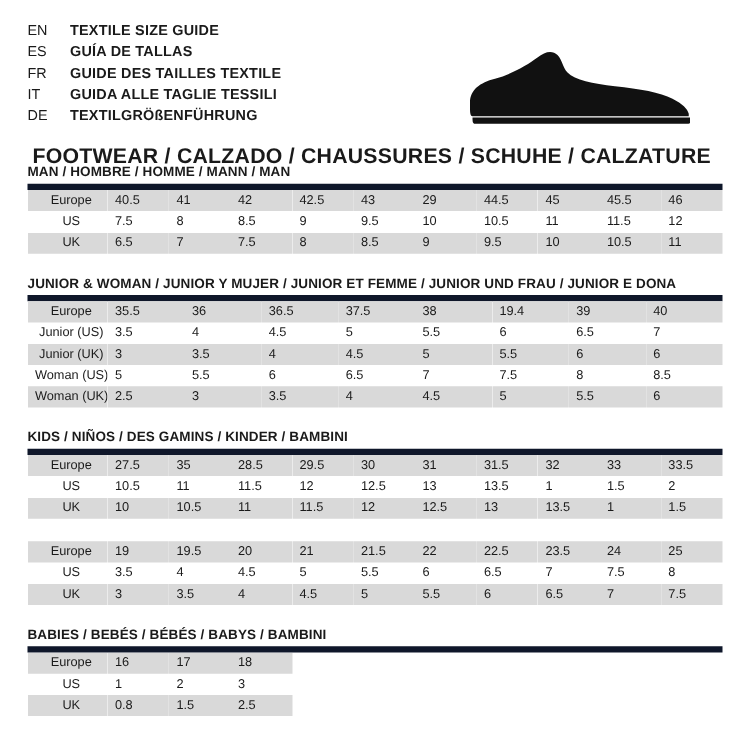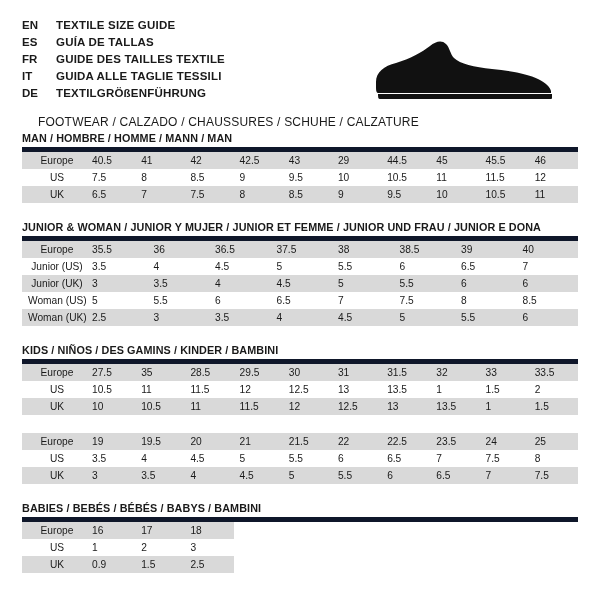--- a/index.html
+++ b/index.html
@@ -32,40 +32,40 @@
   }
   .lang-table td {
     padding: 0 0 3px 0;
     font-size: 11.5px;
     line-height: 14px;
     white-space: nowrap;
     vertical-align: top;
   }
   .lang-code {
     width: 34px;
-    font-weight: bold;
+    font-weight: normal;
   }
   .lang-name {
     font-weight: bold;
     letter-spacing: 0.2px;
   }
 
   .shoe-art {
     position: absolute;
     right: 18px;
     top: 18px;
     width: 190px;
     height: 66px;
   }
 
   .section-title {
-    font-size: 12px;
-    font-weight: normal;
+    font-size: 17px;
+    font-weight: bold;
     letter-spacing: 0.2px;
-    margin: 12px 0 0 16px;
+    margin: 12px 0 0 4px;
     padding: 0;
   }
 
   
   .group {
     margin-top: 18px;
   }
   .group-title {
     font-size: 10.8px;
     font-weight: bold;
@@ -193,21 +193,21 @@
     <div class="group-title">JUNIOR &amp; WOMAN / JUNIOR Y MUJER / JUNIOR ET FEMME / JUNIOR UND FRAU / JUNIOR E DONA</div>
     <table class="size">
       <tbody>
         <tr class="shaded">
           <td class="lbl col-label">Europe</td>
           <td class="val">35.5</td>
           <td class="val">36</td>
           <td class="val">36.5</td>
           <td class="val">37.5</td>
           <td class="val">38</td>
-          <td class="val">38.5</td>
+          <td class="val">19.4</td>
           <td class="val">39</td>
           <td class="val">40</td>
         </tr>
         <tr>
           <td class="lbl col-label">Junior (US)</td>
           <td class="val">3.5</td>
           <td class="val">4</td>
           <td class="val">4.5</td>
           <td class="val">5</td>
           <td class="val">5.5</td>
@@ -370,21 +370,21 @@
           <td class="val empty"></td>
           <td class="val empty"></td>
           <td class="val empty"></td>
           <td class="val empty"></td>
           <td class="val empty"></td>
           <td class="val empty"></td>
           <td class="val empty"></td>
         </tr>
         <tr class="shaded">
           <td class="lbl col-label">UK</td>
-          <td class="val">0.9</td>
+          <td class="val">0.8</td>
           <td class="val">1.5</td>
           <td class="val">2.5</td>
           <td class="val empty"></td>
           <td class="val empty"></td>
           <td class="val empty"></td>
           <td class="val empty"></td>
           <td class="val empty"></td>
           <td class="val empty"></td>
           <td class="val empty"></td>
         </tr>

